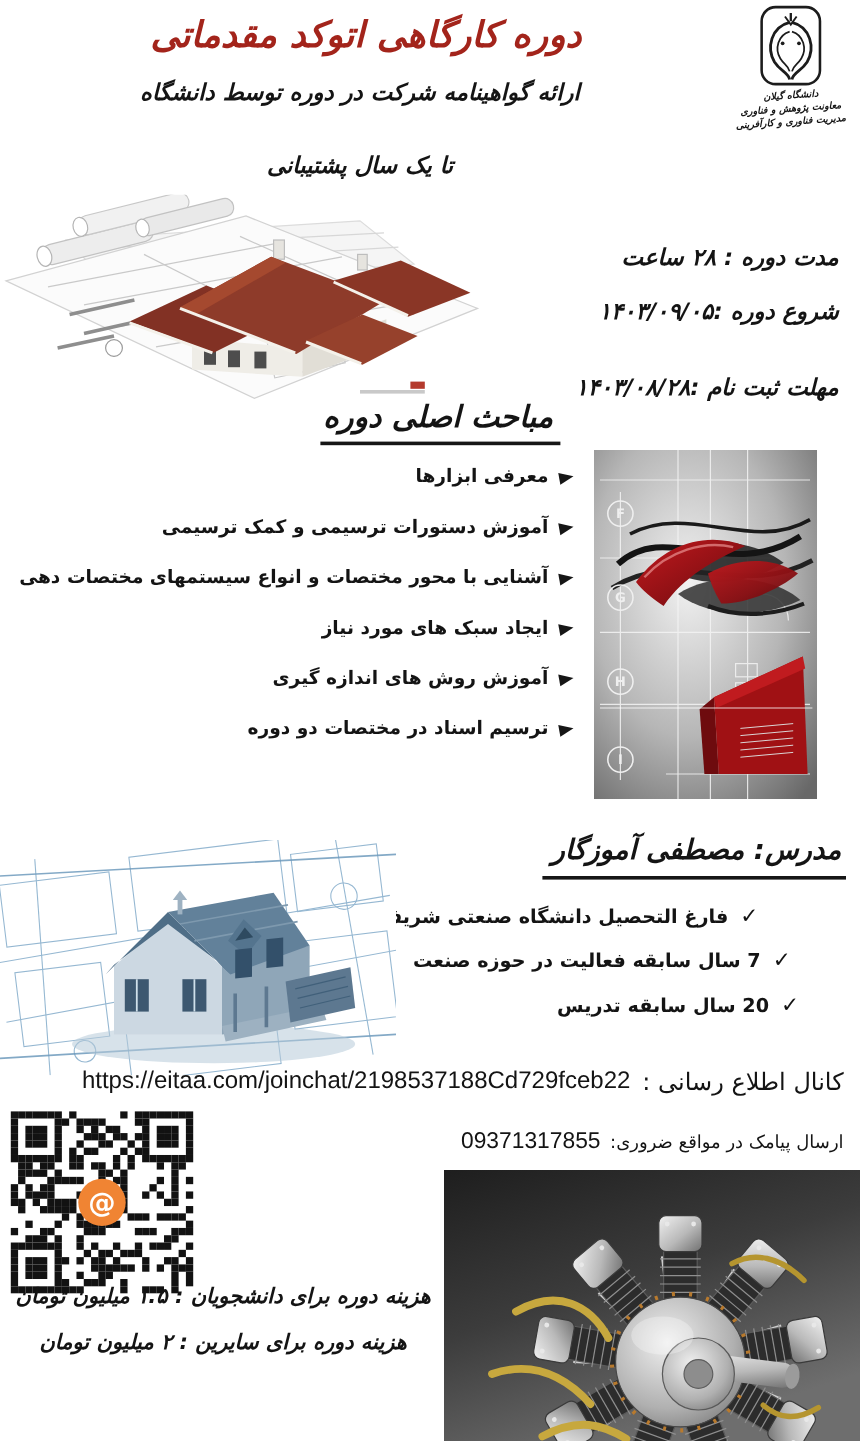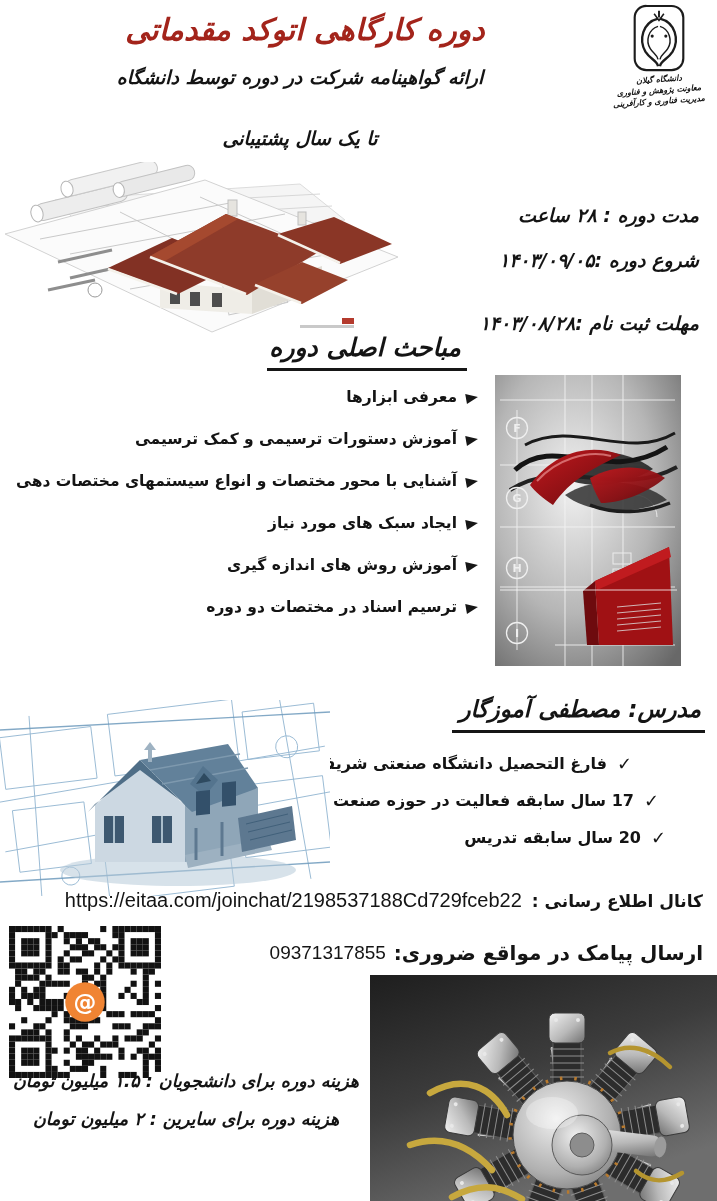--- a/index.html
+++ b/index.html
@@ -25,24 +25,24 @@
   .t-row{display:flex;align-items:center;gap:9px;line-height:27px;margin-bottom:15px;white-space:nowrap;font-size:15.5px;font-weight:700;}
   .arrow-bullet{width:0;height:0;border-right:0;border-left:12px solid #161616;border-top:5.5px solid transparent;border-bottom:5.5px solid transparent;transform:rotate(-10deg);flex:0 0 auto;}
   .instructor-heading{top:684px;right:12px;font-size:23px;border-bottom:3px solid #161616;padding:0 4px 8px 8px;white-space:nowrap;margin-top:12px;}
   .check-list{top:751px;right:15px;}
   .c-row{display:flex;align-items:center;gap:10px;line-height:26px;margin-bottom:11px;white-space:nowrap;font-size:16px;font-weight:700;}
   .c-row .chk{font-size:18px;font-weight:700;}
   .c-off1{margin-left:0;margin-right:70px;}
   .c-off2{margin-right:43px;}
   .c-off3{margin-right:36px;}
   .channel-row{top:889px;right:14px;left:6px;display:flex;flex-direction:row;direction:rtl;align-items:center;gap:10px;white-space:nowrap;}
-  .channel-label{font-size:17px;font-weight:700;}
+  .channel-label{font-size:20px;font-weight:400;}
   .channel-url{font-family:"Liberation Sans",sans-serif;font-size:20px;direction:ltr;}
   .sms-row{top:941px;right:14px;display:flex;direction:rtl;align-items:center;gap:8px;white-space:nowrap;}
-  .sms-label{font-size:20px;font-weight:700;}
+  .sms-label{font-size:15px;font-weight:400;}
   .sms-number{font-family:"Liberation Sans",sans-serif;font-size:19px;direction:ltr;}
   .price{left:0;width:372px;font-size:17.5px;white-space:nowrap;text-align:center;}
   .p1{top:1071px;} .p2{top:1109px;}
   svg{display:block;}
 </style>
 </head>
 <body>
 
 <div class="poster">
 
@@ -232,21 +232,21 @@
   </div>
 
   <div class="abs instructor-heading b rtl">مدرس: مصطفی آموزگار</div>
   <div class="abs check-list rtl">
     <div class="c-row c-off1">
         <span class="chk">✓</span>
         <span>فارغ التحصیل دانشگاه صنعتی شریف</span>
       </div>
     <div class="c-row c-off2">
         <span class="chk">✓</span>
-        <span>17 سال سابقه فعالیت در حوزه صنعت</span>
+        <span>7 سال سابقه فعالیت در حوزه صنعت</span>
       </div>
     <div class="c-row c-off3">
         <span class="chk">✓</span>
         <span>20 سال سابقه تدریس</span>
       </div>
   </div>
 
   <div class="abs img-box" style="left:0;top:700px;width:330px;height:196px;">
     <svg width="330" height="196" viewBox="0 0 330 196">
       <rect width="330" height="196" fill="#ffffff"></rect>

